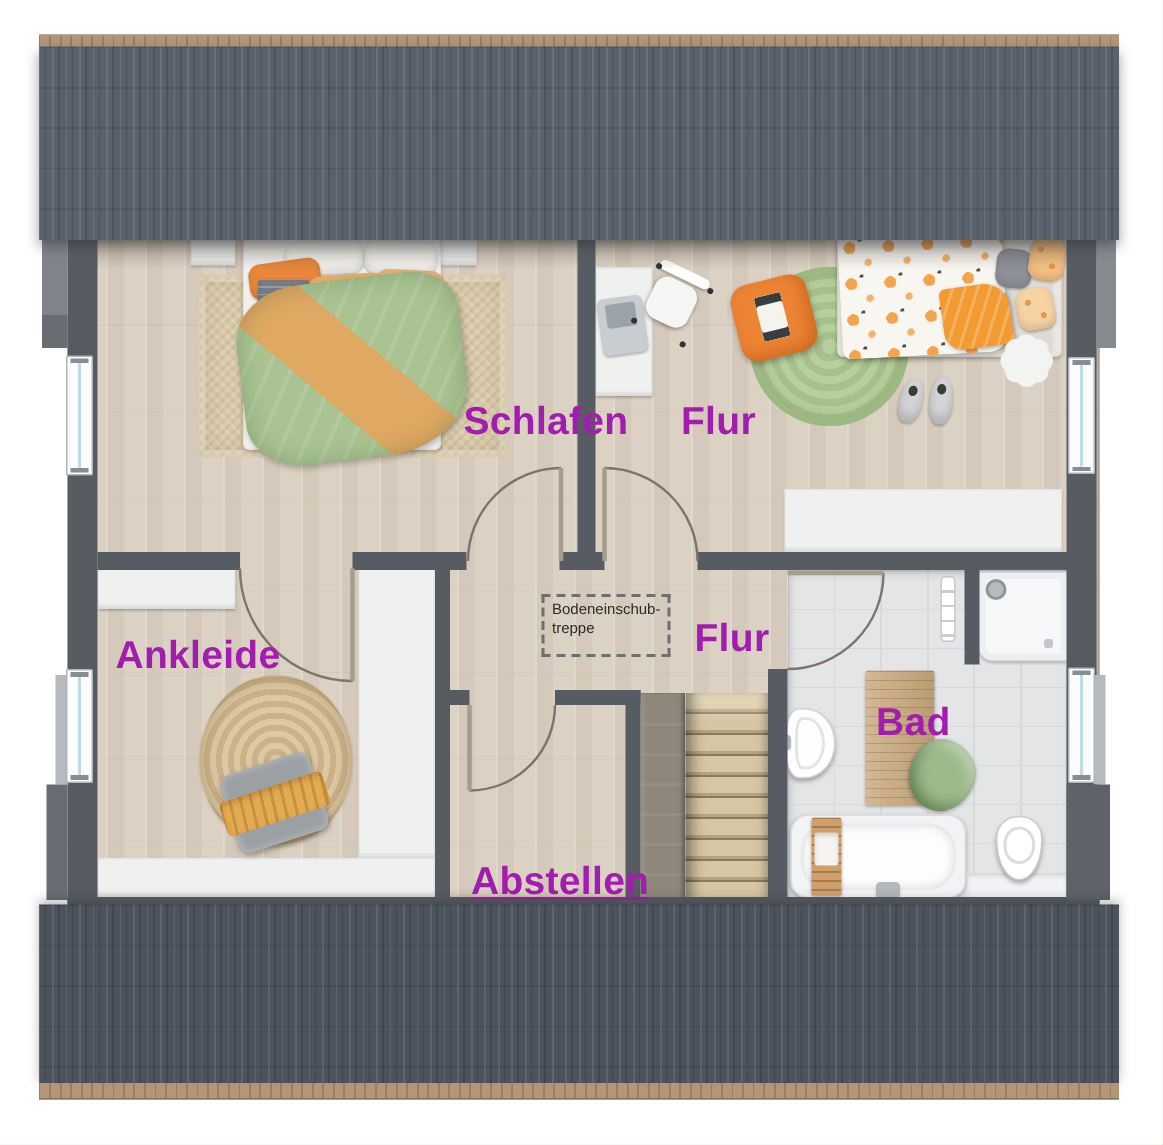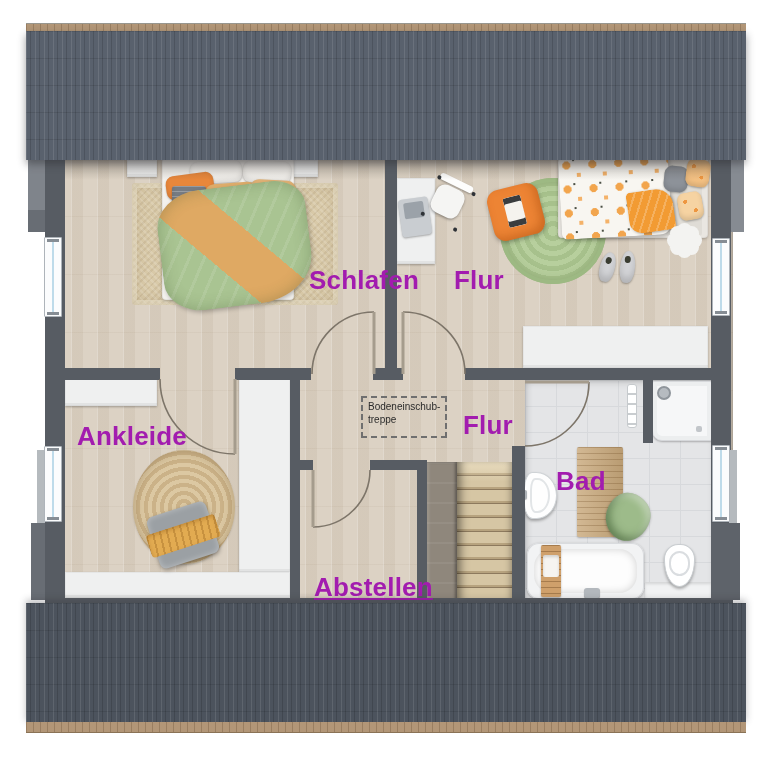--- a/index.html
+++ b/index.html
@@ -247,21 +247,21 @@
       <path d="M313,470 L313,527"></path>
       <path d="M525,382 L589,382"></path>
     </g>
   </svg>
 
   <div class="room-label" style="left:309px;top:265px;">Schlafen</div>
   <div class="room-label" style="left:454px;top:265px;">Flur</div>
   <div class="room-label" style="left:77px;top:421px;">Ankleide</div>
   <div class="room-label" style="left:463px;top:410px;text-align:right;">Flur</div>
   <div class="room-label" style="left:314px;top:572px;text-decoration:underline;">Abstellen</div>
-  <div class="room-label" style="left:556px;top:466px;">Bad</div>
+  <div class="room-label" style="left:584px;top:466px;">Bad</div>
 
   <div class="hatch" style="left:361px;top:396px;width:86px;height:42px;">
     <span style="display:block;">Bodeneinschub-</span>
     <span style="display:block;">treppe</span>
   </div>
 
   <div class="ridge" style="left:26px;top:23px;width:720px;height:9px;"></div>
   <div class="roof" style="left:26px;top:31px;width:720px;height:129px;"></div>
   <div class="roof bottom" style="left:26px;top:603px;width:720px;height:121px;"></div>
   <div class="ridge" style="left:26px;top:722px;width:720px;height:10px;border-top:none;border-bottom:1px solid #8a7356;"></div>

